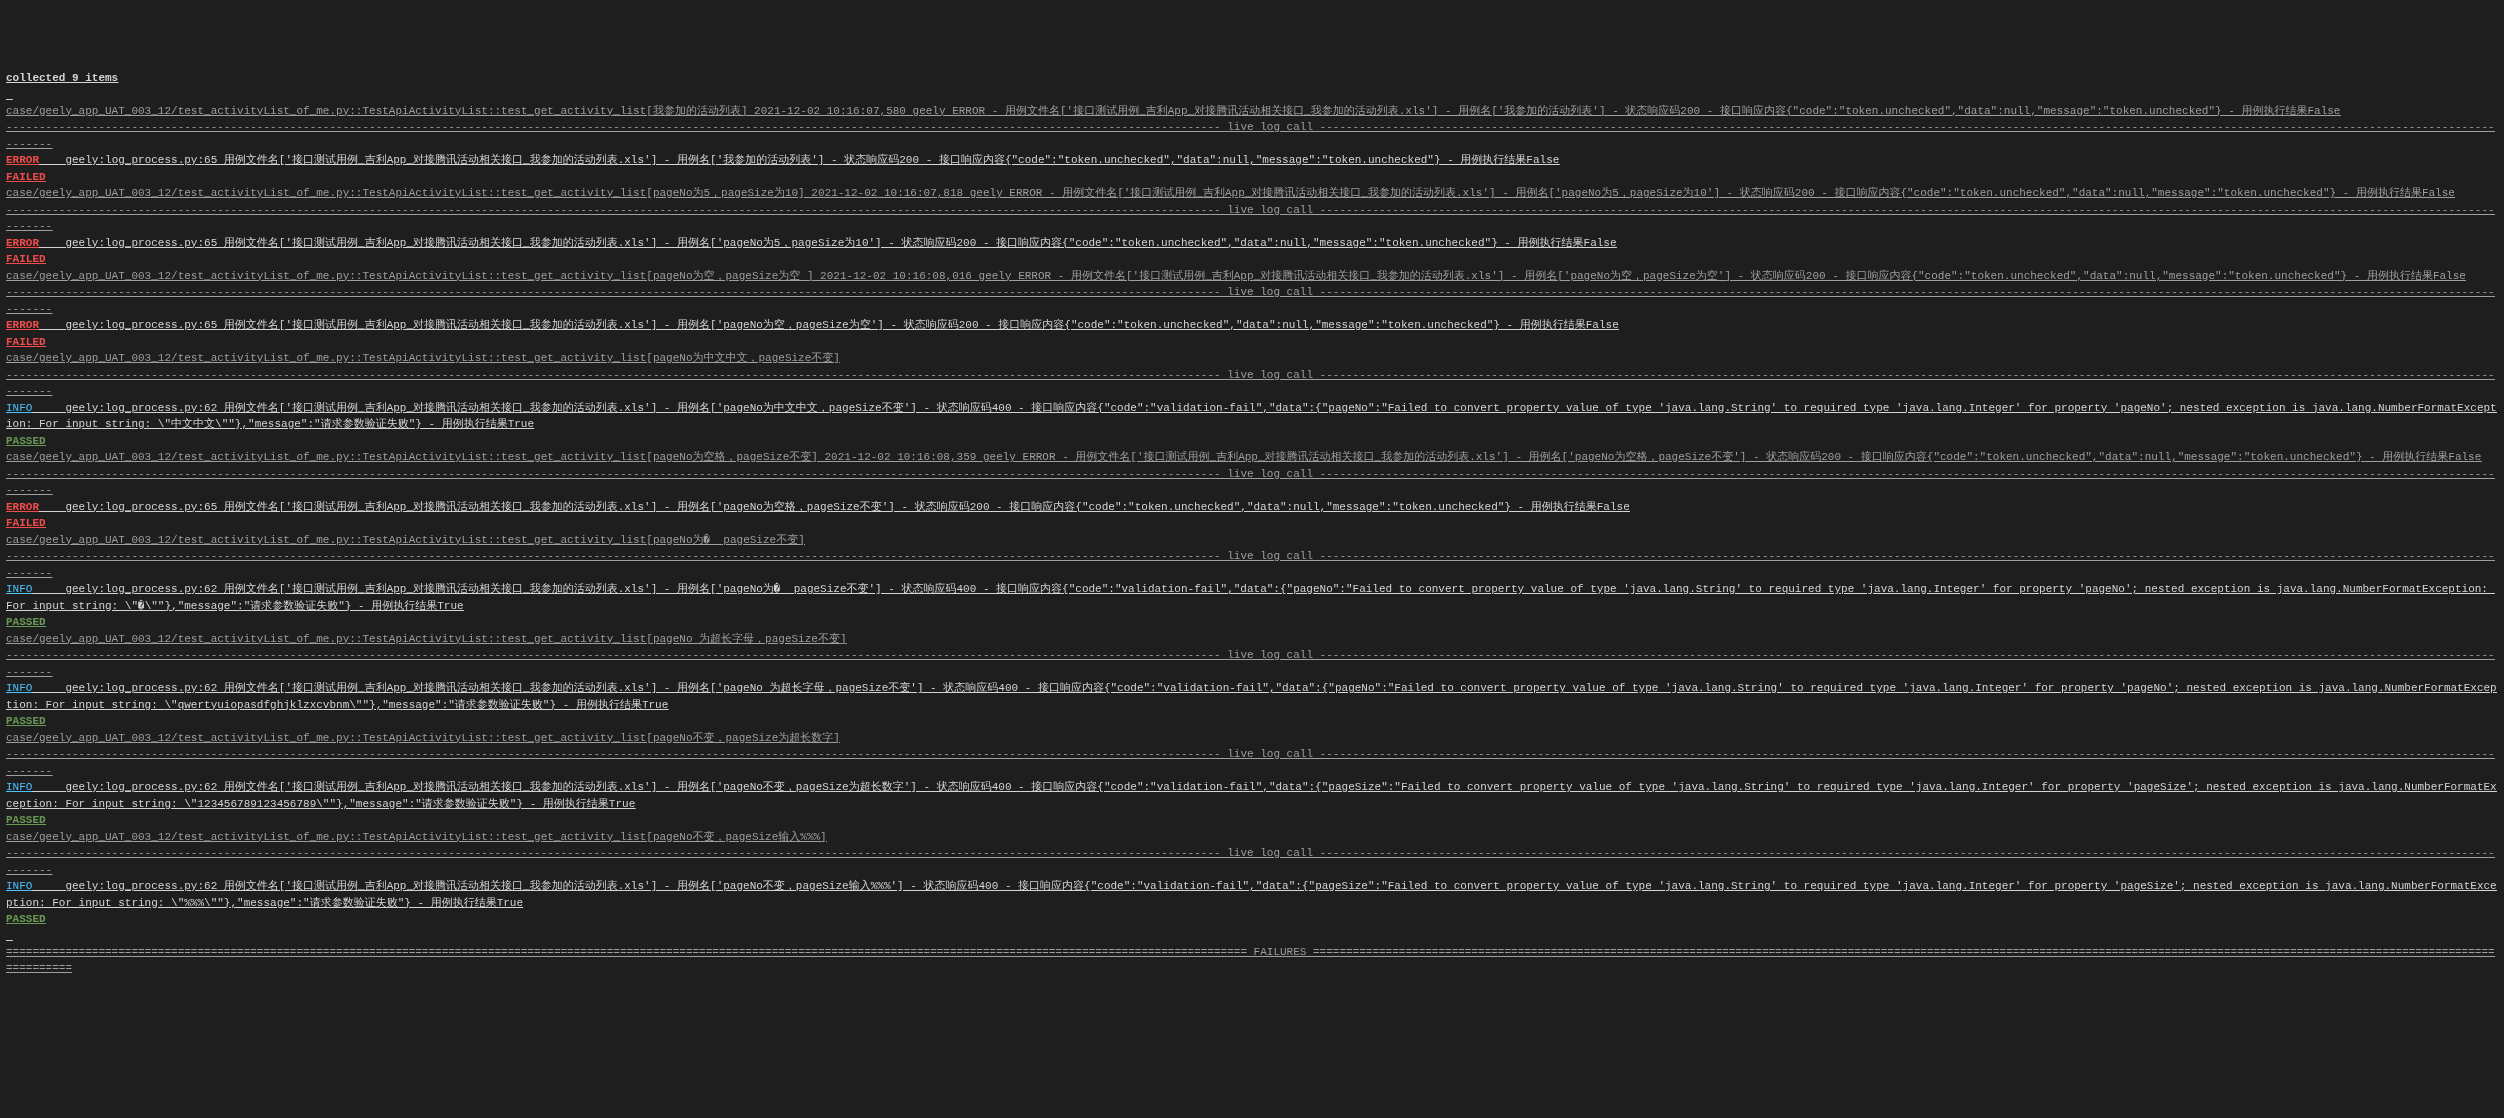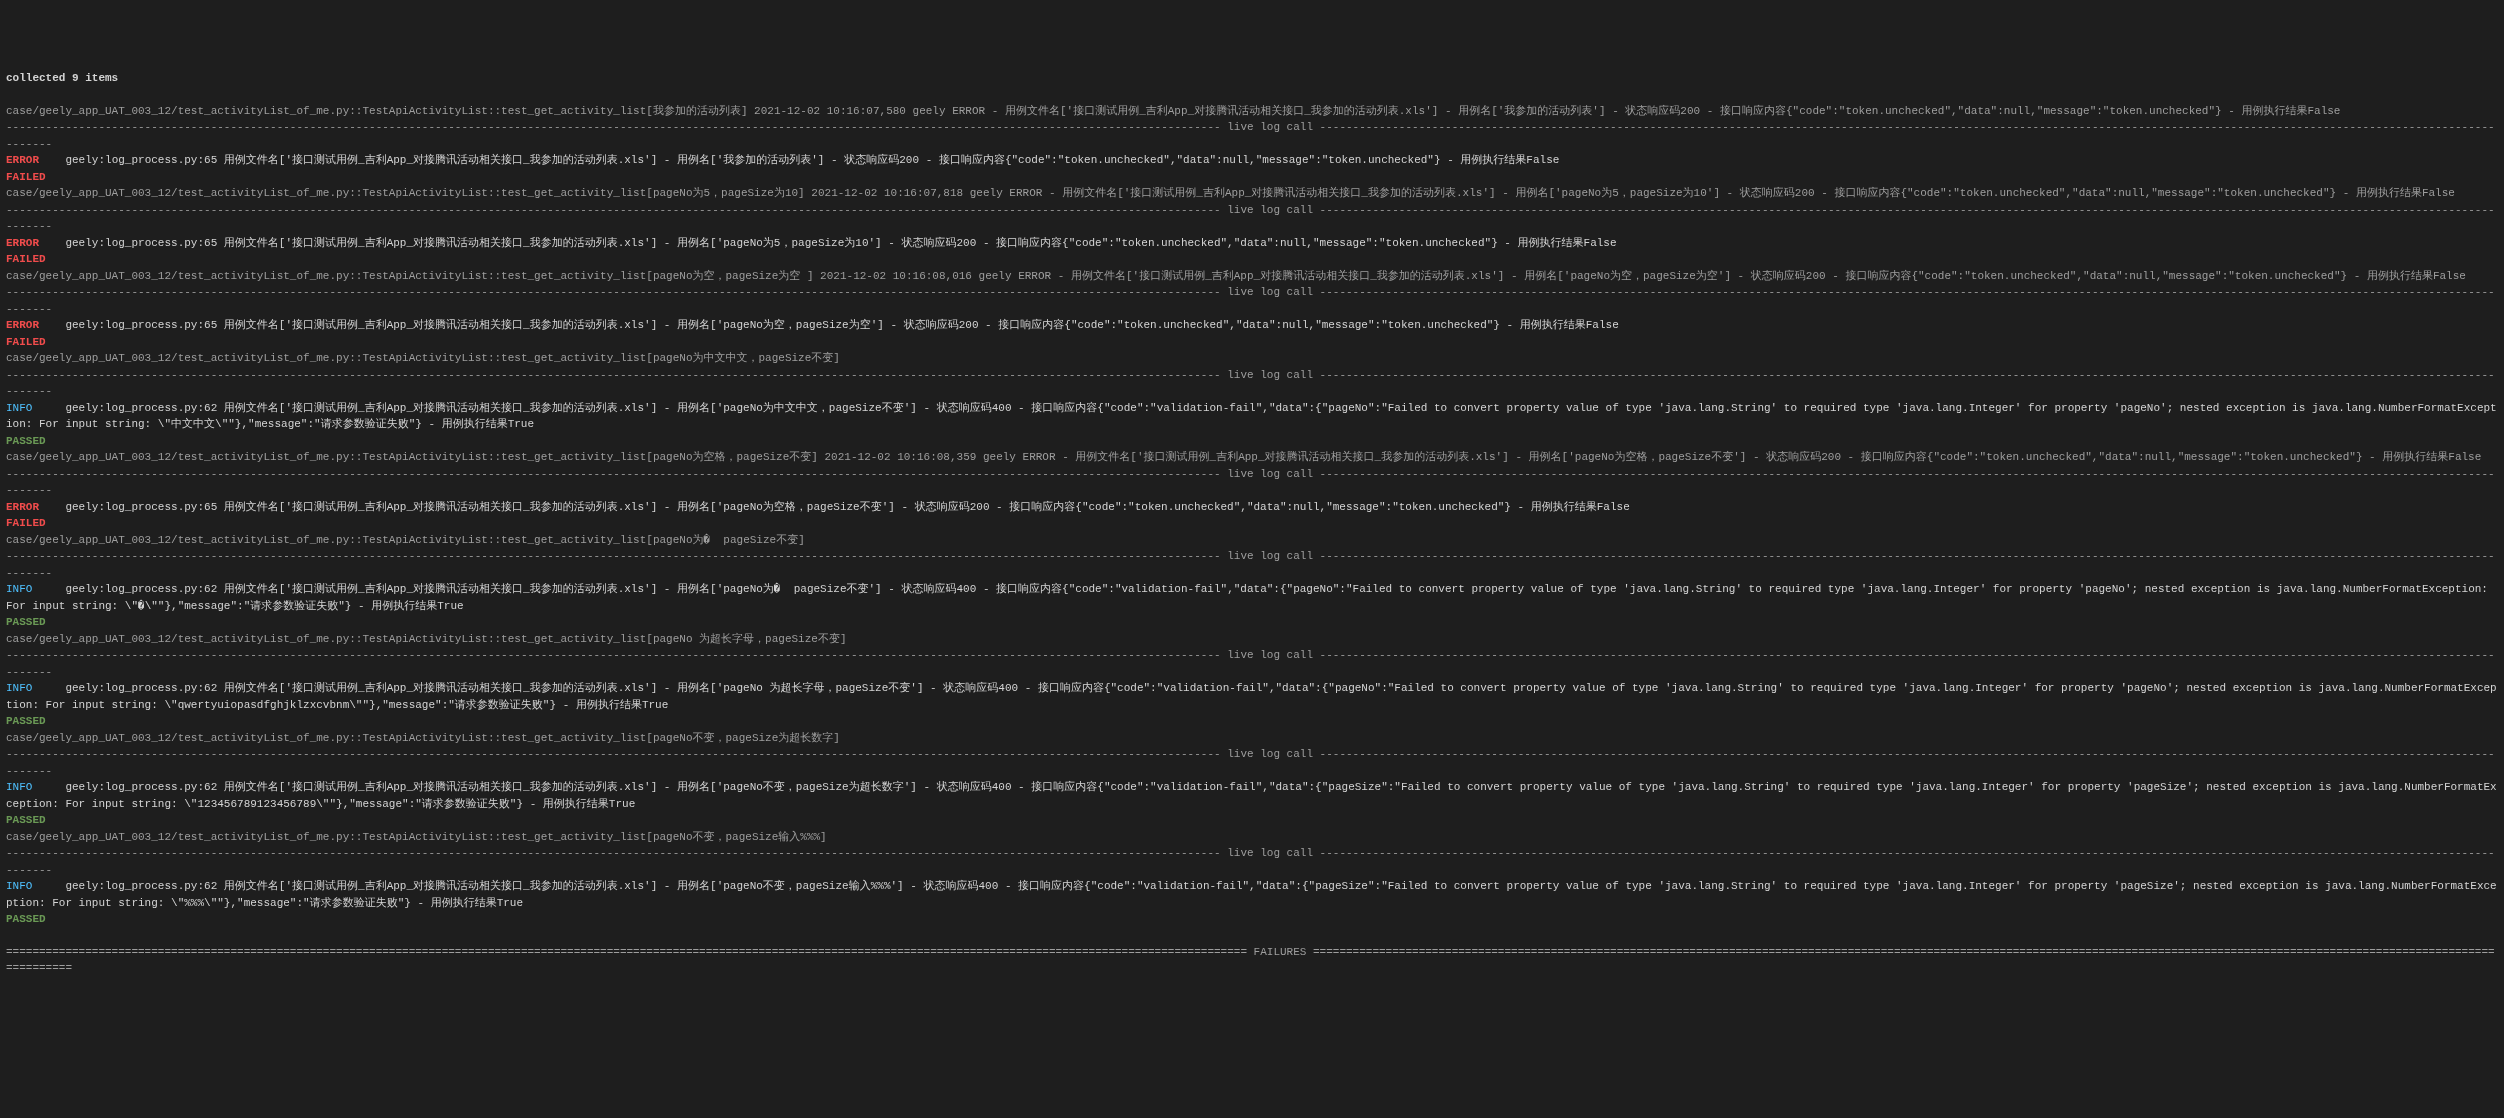--- a/index.html
+++ b/index.html
@@ -1,15 +1,15 @@
 <!DOCTYPE html>
 <html><head>
 <meta charset="utf-8">
 <style>
-  * { margin: 0; padding: 0; box-sizing: border-box; }
+  * { margin: 0; padding: 0; box-sizing: border-box; text-decoration: underline; }
   body {
     background: #1e1e1e;
     color: #cccccc;
     font-family: "Menlo", "Consolas", "Courier New", monospace;
     font-size: 11px;
     line-height: 1.5;
     padding: 4px 6px;
     white-space: pre-wrap;
     word-break: break-all;
     overflow-x: hidden;

